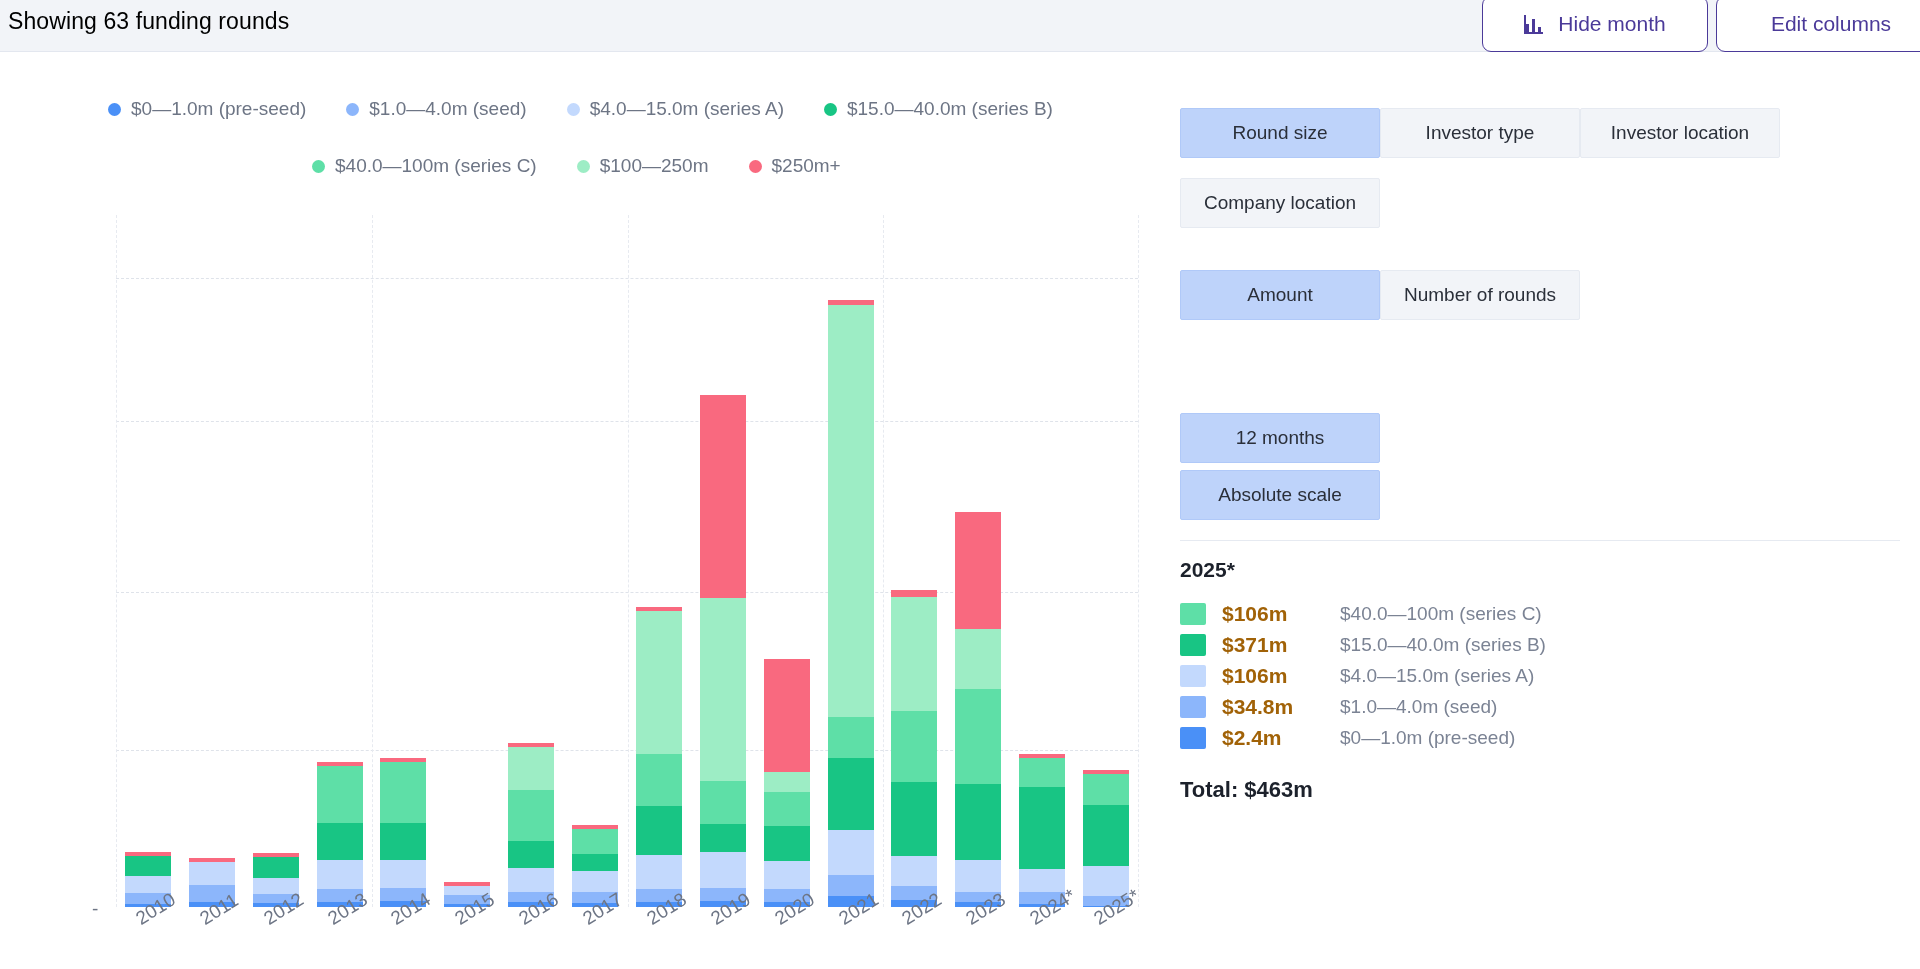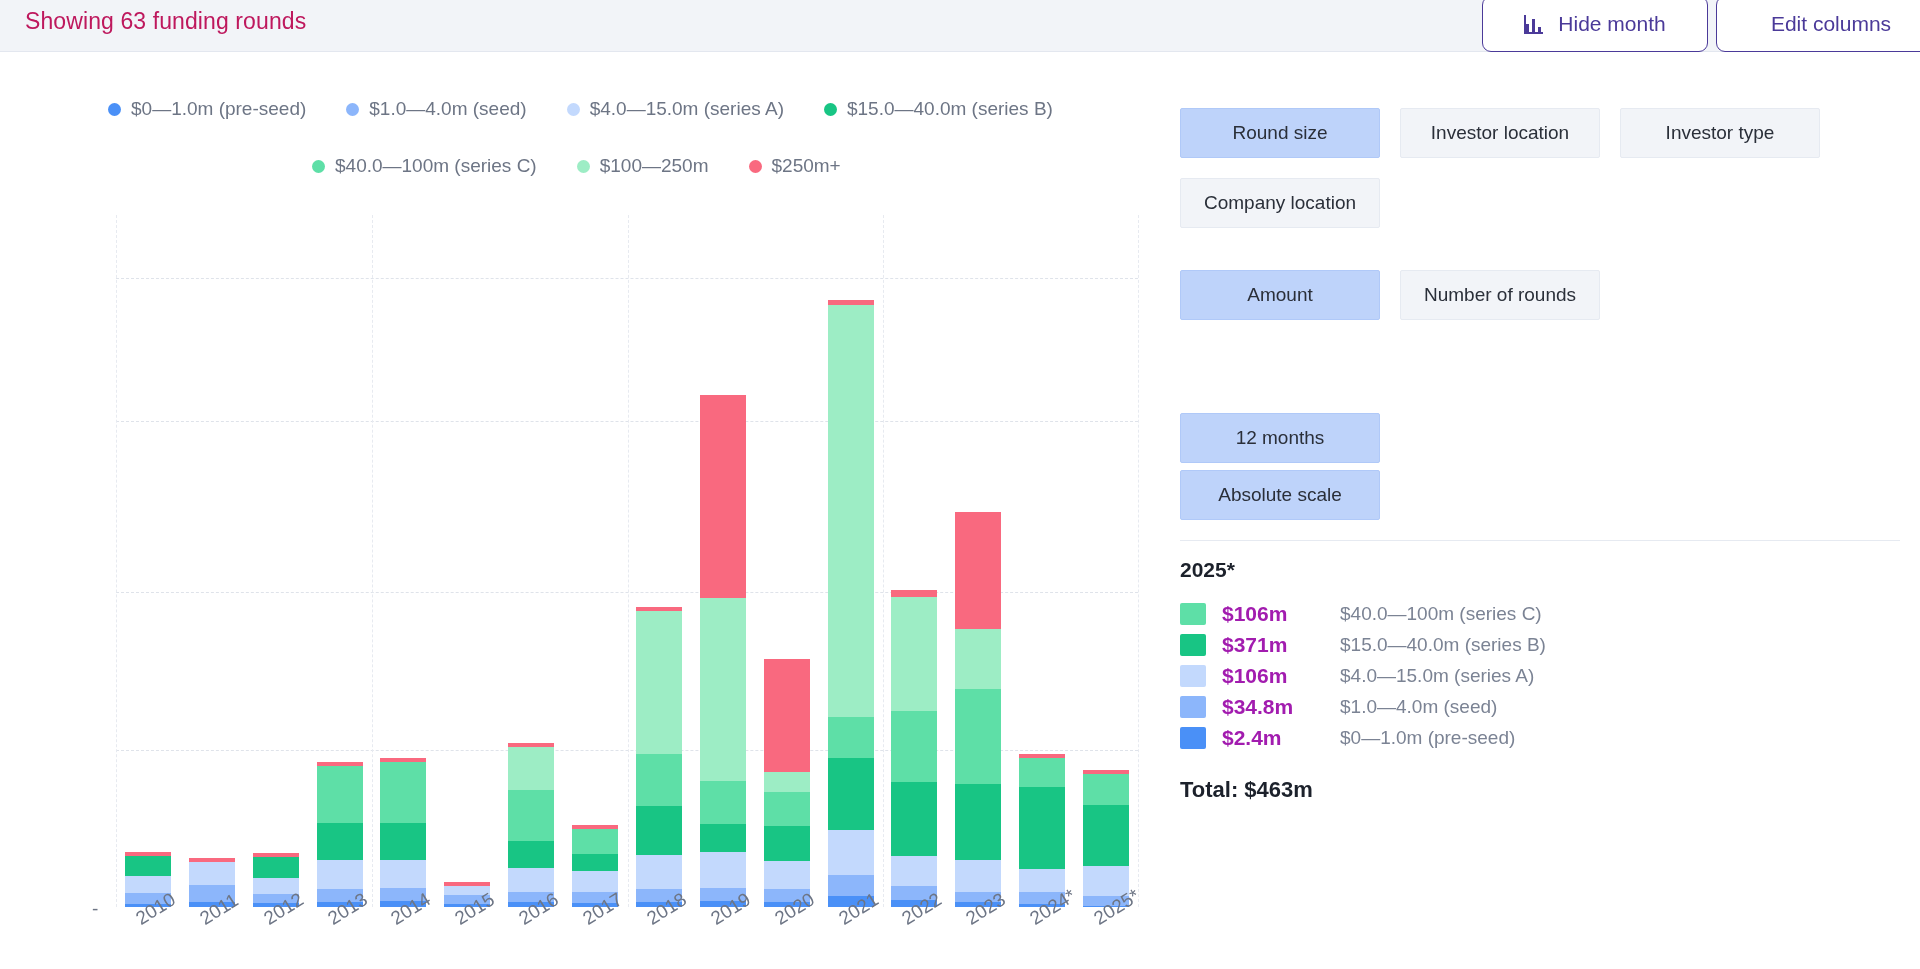--- a/index.html
+++ b/index.html
@@ -13,21 +13,21 @@
   }
 
   
   .topbar {
     position:absolute; left:0; top:0; width:1920px; height:52px;
     background:#f2f4f8;
     border-bottom:1px solid #e3e7ef;
   }
   .topbar-title {
     position:absolute; left:8px; top:8px;
-    font-size:23px; color:#be185d; letter-spacing:.1px;margin-left:17px;
+    font-size:23px; color:#000000; letter-spacing:.1px;
   }
   .topbtn {
     position:absolute; top:-4px; height:56px;
     background:#ffffff;
     border:1.5px solid #4b3a99;
     border-radius:9px;
     color:#4b3a99;
     font-size:21px;
     display:flex; align-items:center; justify-content:center; gap:14px;
     cursor:pointer;
@@ -84,21 +84,21 @@
   .xlabel {
     position:absolute; top:0;
     font-size:19px; color:#6d7585;
     transform:rotate(-32deg); transform-origin:left top;
     white-space:nowrap;
   }
 
   
   .side { position:absolute; left:1160px; top:53px; width:760px; height:916px; background:#fff; }
 
-  .chipgroup { position:absolute; left:0; display:flex; gap:20px; }
+  .chipgroup { position:absolute; left:0; display:flex; }
   .chip {
     height:50px; min-width:200px; padding:0 18px;
     background:#f2f4f8; border:1px solid #e6eaf1;
     display:flex; align-items:center; justify-content:center;
     font-size:19px; color:#2a2f39; cursor:pointer; border-radius:2px;
     white-space:nowrap;
   }
   .chip.active { background:#bed3fa; border-color:#b0c9f8; }
   #cg1 { top:55px; left:20px; }
   #cg1b { top:125px; left:20px; }
@@ -108,21 +108,21 @@
   #cg4 { top:417px; left:20px; }
 
   .divider {
     position:absolute; left:20px; top:487px; width:720px; height:1px; background:#e6eaf1;
   }
 
   .stats { position:absolute; left:20px; top:505px; width:720px; }
   .stats-title { font-size:21px; font-weight:bold; color:#1c212b; margin-bottom:16px; }
   .stat-row { display:flex; align-items:center; height:31px; }
   .stat-swatch { width:26px; height:22px; flex:none; border-radius:2px; }
-  .stat-amount { width:118px; margin-left:16px; font-size:21px; font-weight:bold; color:#a21caf; }
+  .stat-amount { width:118px; margin-left:16px; font-size:21px; font-weight:bold; color:#a16207; }
   .stat-label { font-size:19px; color:#7b8header; color:#7b8394; }
   .stats-total { margin-top:24px; font-size:22px; font-weight:bold; color:#1c212b; }
 </style>
 </head>
 <body>
 
 <div class="topbar">
   <div class="topbar-title">Showing 63 funding rounds</div>
 
   <div class="topbtn" id="btn-hide-stats">
@@ -336,24 +336,24 @@
     </div>
   <div class="ytick-zero">-</div>
 </div>
 
 <div class="side">
   <div class="chipgroup" id="cg1">
       <div class="chip active">
         <span>Round size</span>
       </div>
       <div class="chip">
+        <span>Investor type</span>
+      </div>
+      <div class="chip">
         <span>Investor location</span>
-      </div>
-      <div class="chip">
-        <span>Investor type</span>
       </div>
     </div>
   <div class="chipgroup" id="cg2">
       <div class="chip active">
         <span>Amount</span>
       </div>
       <div class="chip">
         <span>Number of rounds</span>
       </div>
     </div>

